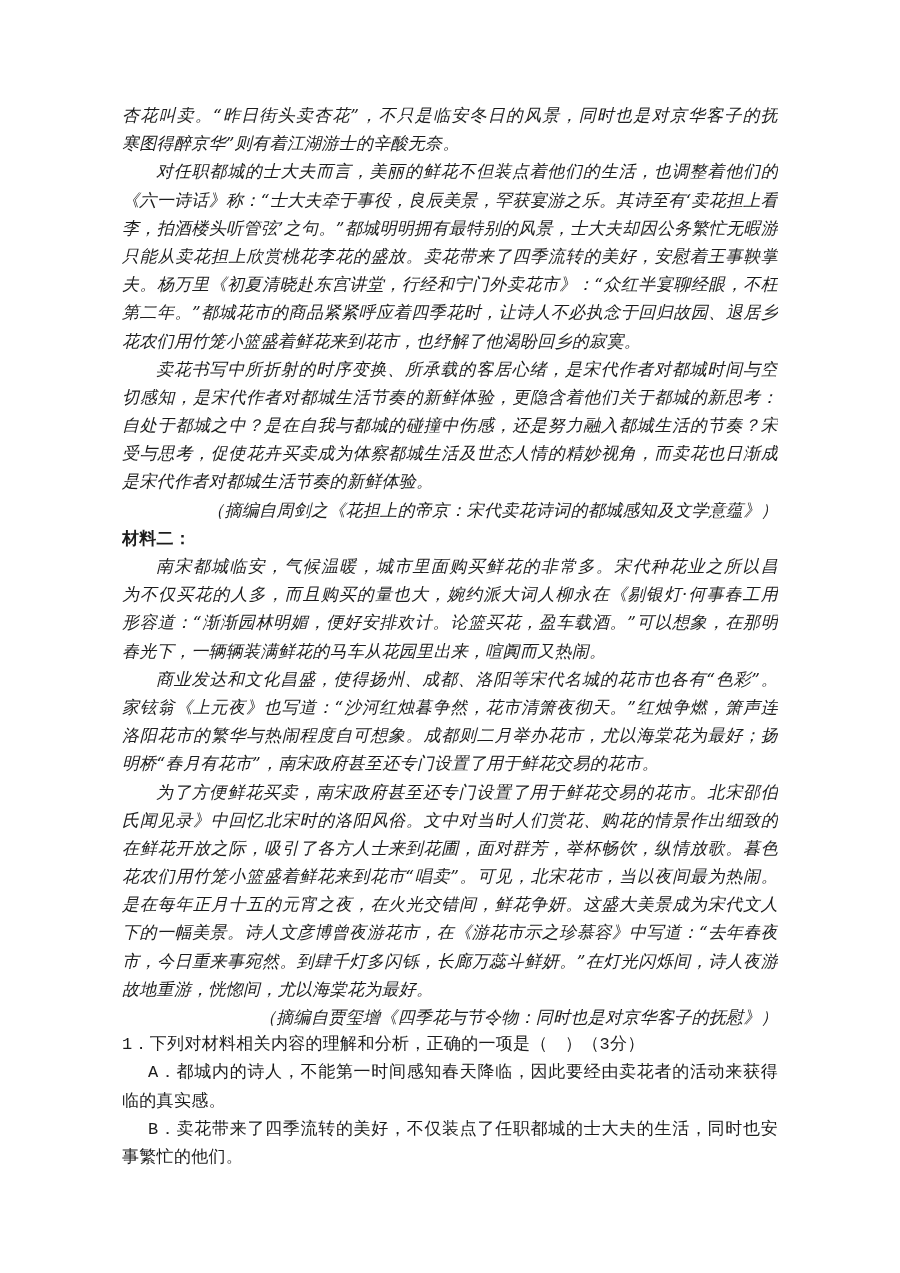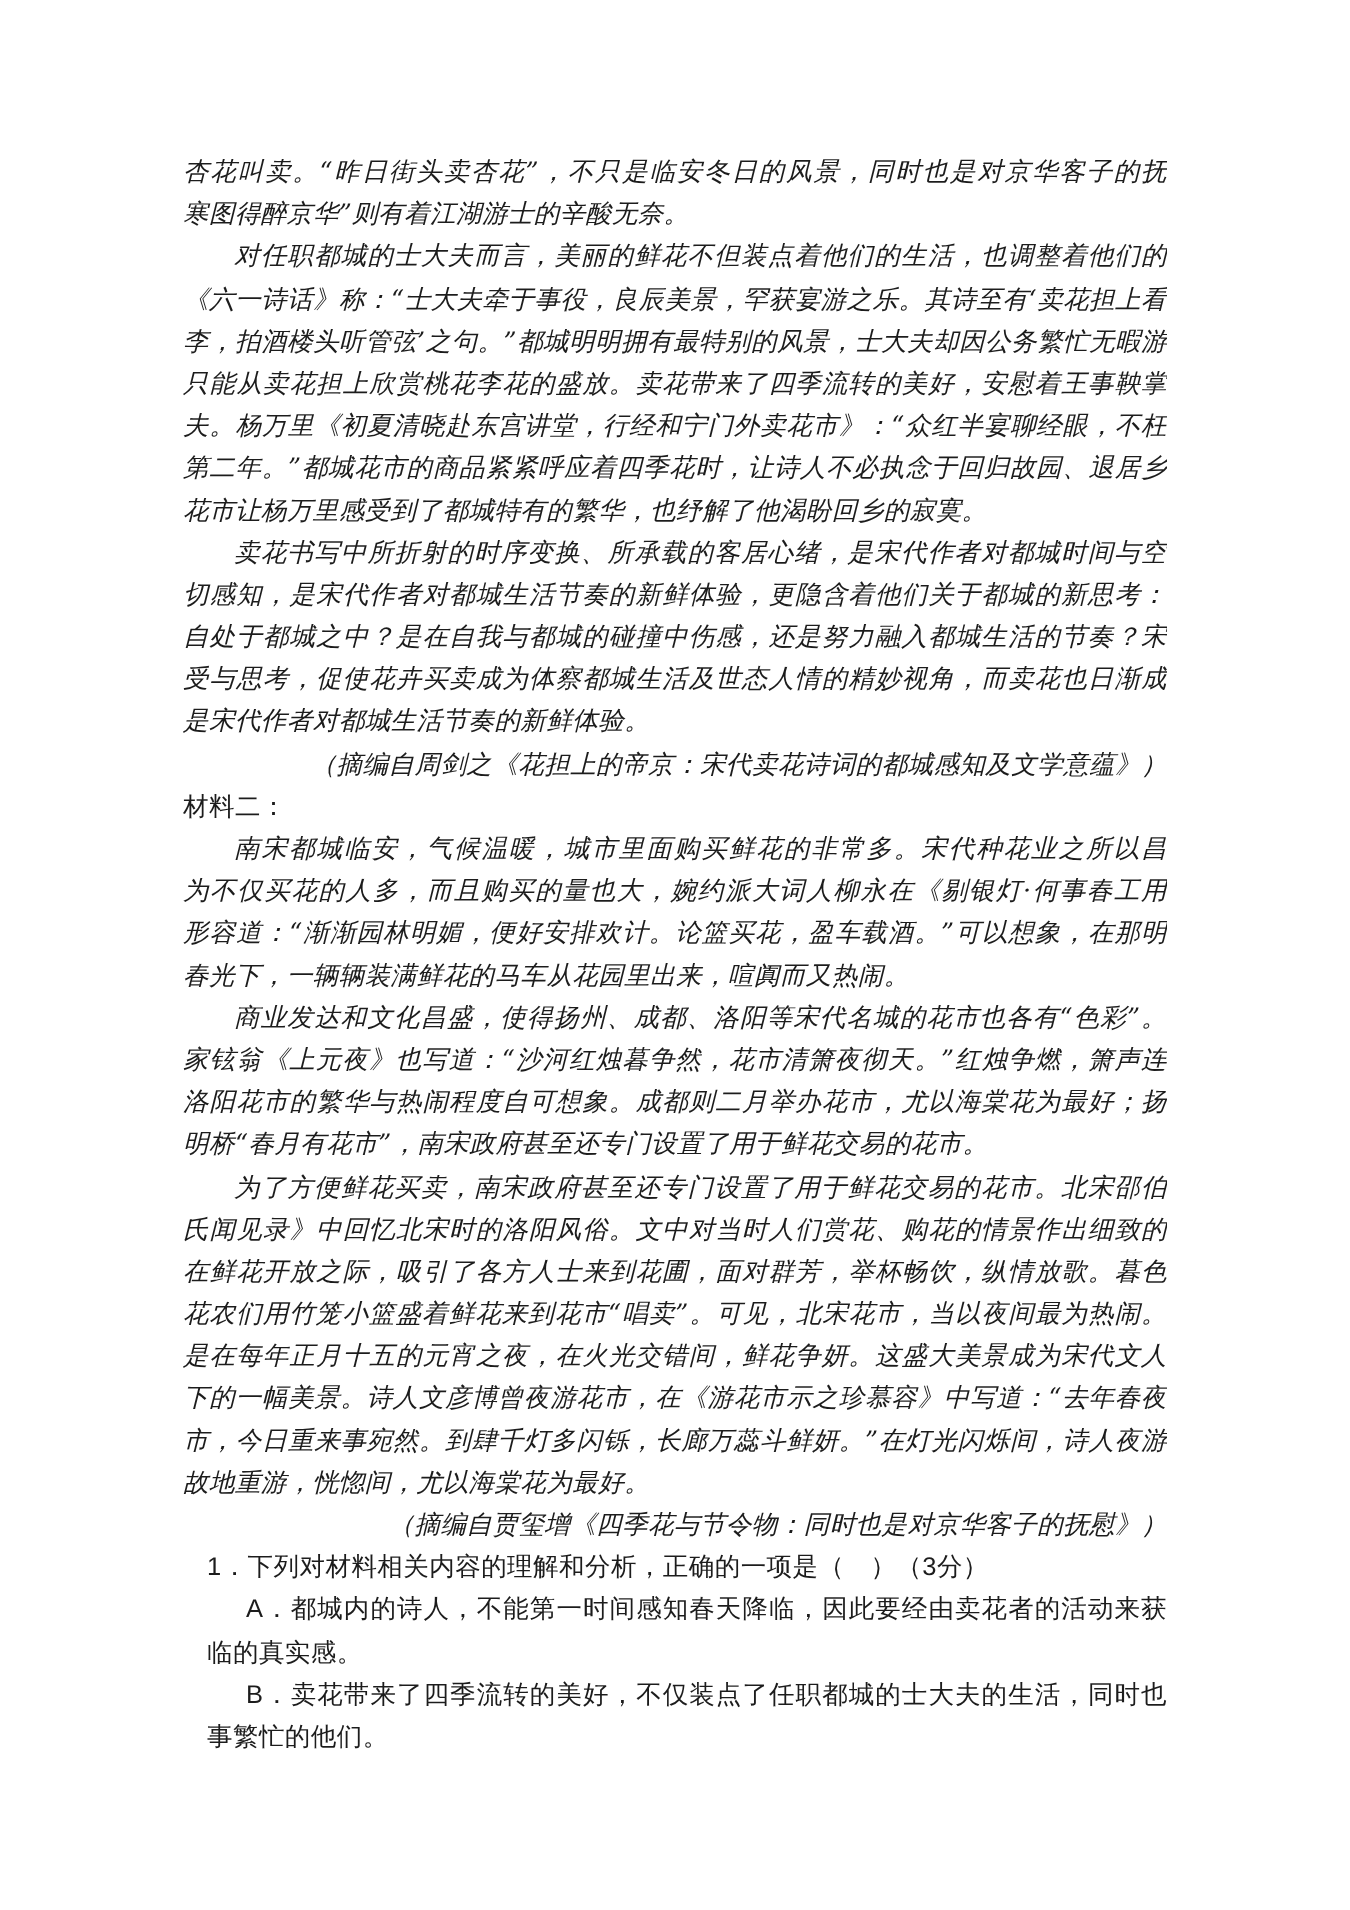--- a/index.html
+++ b/index.html
@@ -37,28 +37,27 @@
     overflow: hidden;
     letter-spacing: 0.3px;
   }
   
   .kai {
     font-family: "DejaVu Serif", serif;
     font-style: italic;
   }
   
   .song {
-    font-family: Liberation Sans, sans-serif;
+    font-family: Liberation Mono, monospace;
     font-style: normal;
-    margin-left: 16px;
   }
   .heading {
     font-family: "DejaVu Sans", sans-serif;
     font-style: normal;
-    font-weight: normal;
+    font-weight: bold;
   }
   .stretch {
     text-align: justify;
     text-align-last: justify;
   }
   .align-right {
     text-align: left;
     text-align-last: right;
   }
   .indent-para {
@@ -74,21 +73,21 @@
 <div class="page">
   <div class="text-block" id="text-block">
       <div class="line kai stretch">杏花叫卖。“昨日街头卖杏花”，不只是临安冬日的风景，同时也是对京华客子的抚慰。“忍</div>
       <div class="line kai">寒图得醉京华”则有着江湖游士的辛酸无奈。</div>
       <div class="line kai stretch indent-para">对任职都城的士大夫而言，美丽的鲜花不但装点着他们的生活，也调整着他们的心态。</div>
       <div class="line kai stretch">《六一诗话》称：“士大夫牵于事役，良辰美景，罕获宴游之乐。其诗至有‘卖花担上看桃</div>
       <div class="line kai stretch">李，拍酒楼头听管弦’之句。”都城明明拥有最特别的风景，士大夫却因公务繁忙无暇游赏，</div>
       <div class="line kai stretch">只能从卖花担上欣赏桃花李花的盛放。卖花带来了四季流转的美好，安慰着王事鞅掌的士大</div>
       <div class="line kai stretch">夫。杨万里《初夏清晓赴东宫讲堂，行经和宁门外卖花市》：“众红半宴聊经眼，不枉皇州</div>
       <div class="line kai stretch">第二年。”都城花市的商品紧紧呼应着四季花时，让诗人不必执念于回归故园、退居乡里。</div>
-      <div class="line kai">花市让杨万里感受到了都城特有的繁华，也纾解了他渴盼回乡的寂寞。</div>
+      <div class="line kai">花农们用竹笼小篮盛着鲜花来到花市，也纾解了他渴盼回乡的寂寞。</div>
       <div class="line kai stretch indent-para">卖花书写中所折射的时序变换、所承载的客居心绪，是宋代作者对都城时间与空间的真</div>
       <div class="line kai stretch">切感知，是宋代作者对都城生活节奏的新鲜体验，更隐含着他们关于都城的新思考：该如何</div>
       <div class="line kai stretch">自处于都城之中？是在自我与都城的碰撞中伤感，还是努力融入都城生活的节奏？宋人的感</div>
       <div class="line kai stretch">受与思考，促使花卉买卖成为体察都城生活及世态人情的精妙视角，而卖花也日渐成为表达</div>
       <div class="line kai">是宋代作者对都城生活节奏的新鲜体验。</div>
       <div class="line kai align-right">（摘编自周剑之《花担上的帝京：宋代卖花诗词的都城感知及文学意蕴》）</div>
       <div class="line heading">材料二：</div>
       <div class="line kai stretch indent-para">南宋都城临安，气候温暖，城市里面购买鲜花的非常多。宋代种花业之所以昌盛，是因</div>
       <div class="line kai stretch">为不仅买花的人多，而且购买的量也大，婉约派大词人柳永在《剔银灯·何事春工用意》中</div>
       <div class="line kai stretch">形容道：“渐渐园林明媚，便好安排欢计。论篮买花，盈车载酒。”可以想象，在那明媚的</div>

